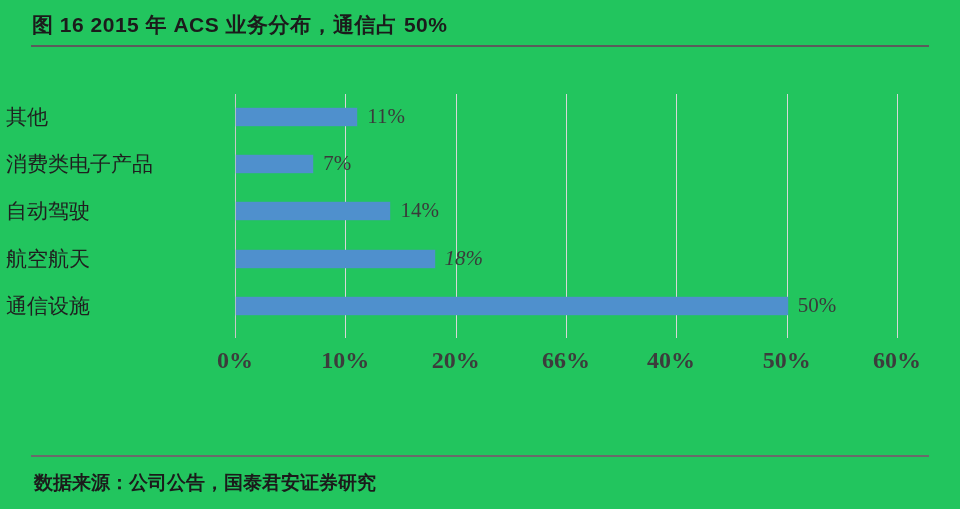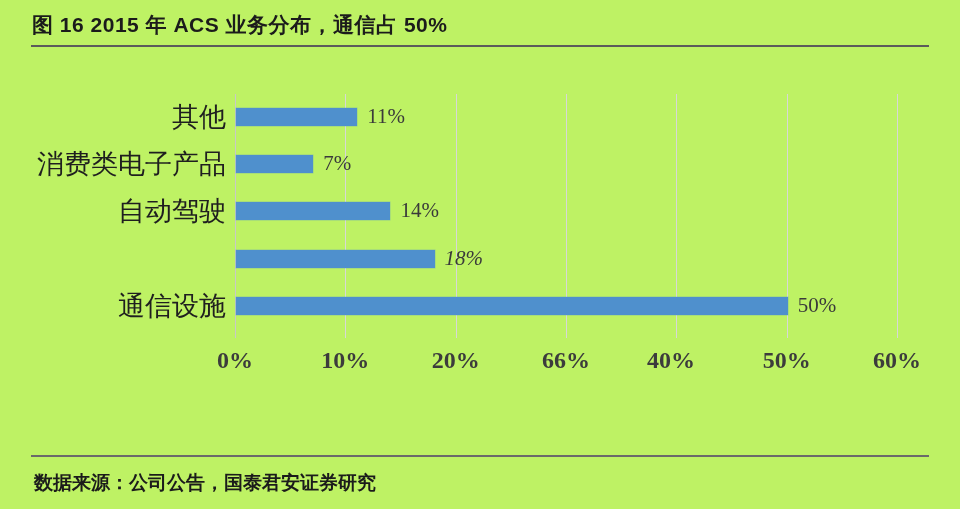--- a/index.html
+++ b/index.html
@@ -4,21 +4,21 @@
 <style>
   html, body {
     margin: 0;
     padding: 0;
     background: #ffffff;
   }
   #page {
     position: relative;
     width: 960px;
     height: 509px;
-    background: #bef264;
+    background: #22c55e;
     font-family: "Liberation Serif", "DejaVu Serif", serif;
     overflow: hidden;
   }
 
   
   #figure-title {
     position: absolute;
     left: 32px;
     top: 10px;
     width: 890px;
@@ -82,23 +82,22 @@
     font-size: 21px;
     color: #3a3a3a;
     line-height: 18px;
     white-space: nowrap;
   }
 
   .cat-label {
     position: absolute;
     right: 0;
     width: 220px;
-    text-align: right;
     font-family: "Liberation Serif", "DejaVu Serif", serif;
-    font-size: 27px;
+    font-size: 21px;
     color: #1f1f1f;
     line-height: 22px;
     white-space: nowrap;
   }
   #cat-labels {
     position: absolute;
     left: 0;
     top: 39px;
     width: 226px;
     height: 240px;
@@ -147,20 +146,21 @@
 
 <div id="page">
 
   <div id="figure-title">图 16 2015 年 ACS 业务分布，通信占 50%</div>
   <div id="title-rule"></div>
 
   <div id="chart-area">
 
     <div id="cat-labels">
         <div class="cat-label" style="top: 200.8px;">通信设施</div>
+        <div class="cat-label" style="top: 153.6px;">航空航天</div>
         <div class="cat-label" style="top: 106.4px;">自动驾驶</div>
         <div class="cat-label" style="top: 59.2px;">消费类电子产品</div>
         <div class="cat-label" style="top: 12px;">其他</div>
       </div>
 
     <div id="plot">
         <div class="gridline axis-zero" style="left: 0px;"></div>
         <div class="gridline" style="left: 110.333px;"></div>
         <div class="gridline" style="left: 220.667px;"></div>
         <div class="gridline" style="left: 331px;"></div>

